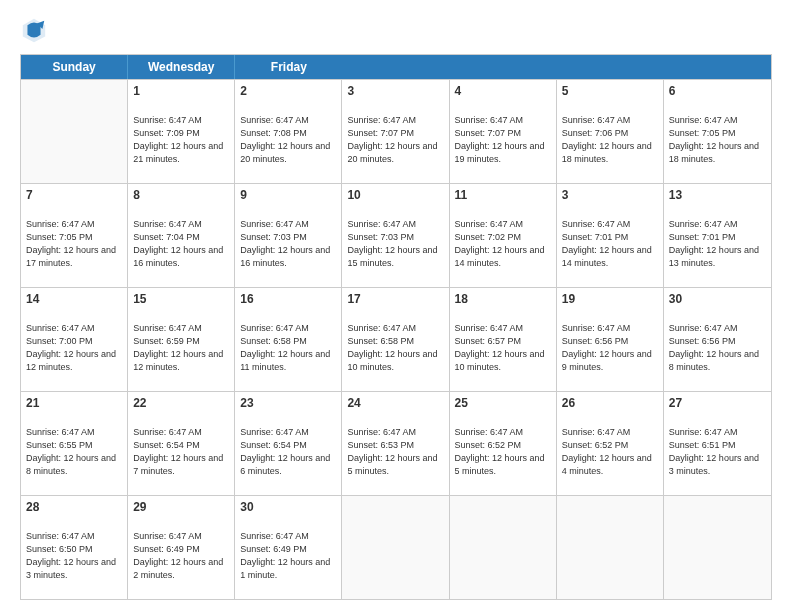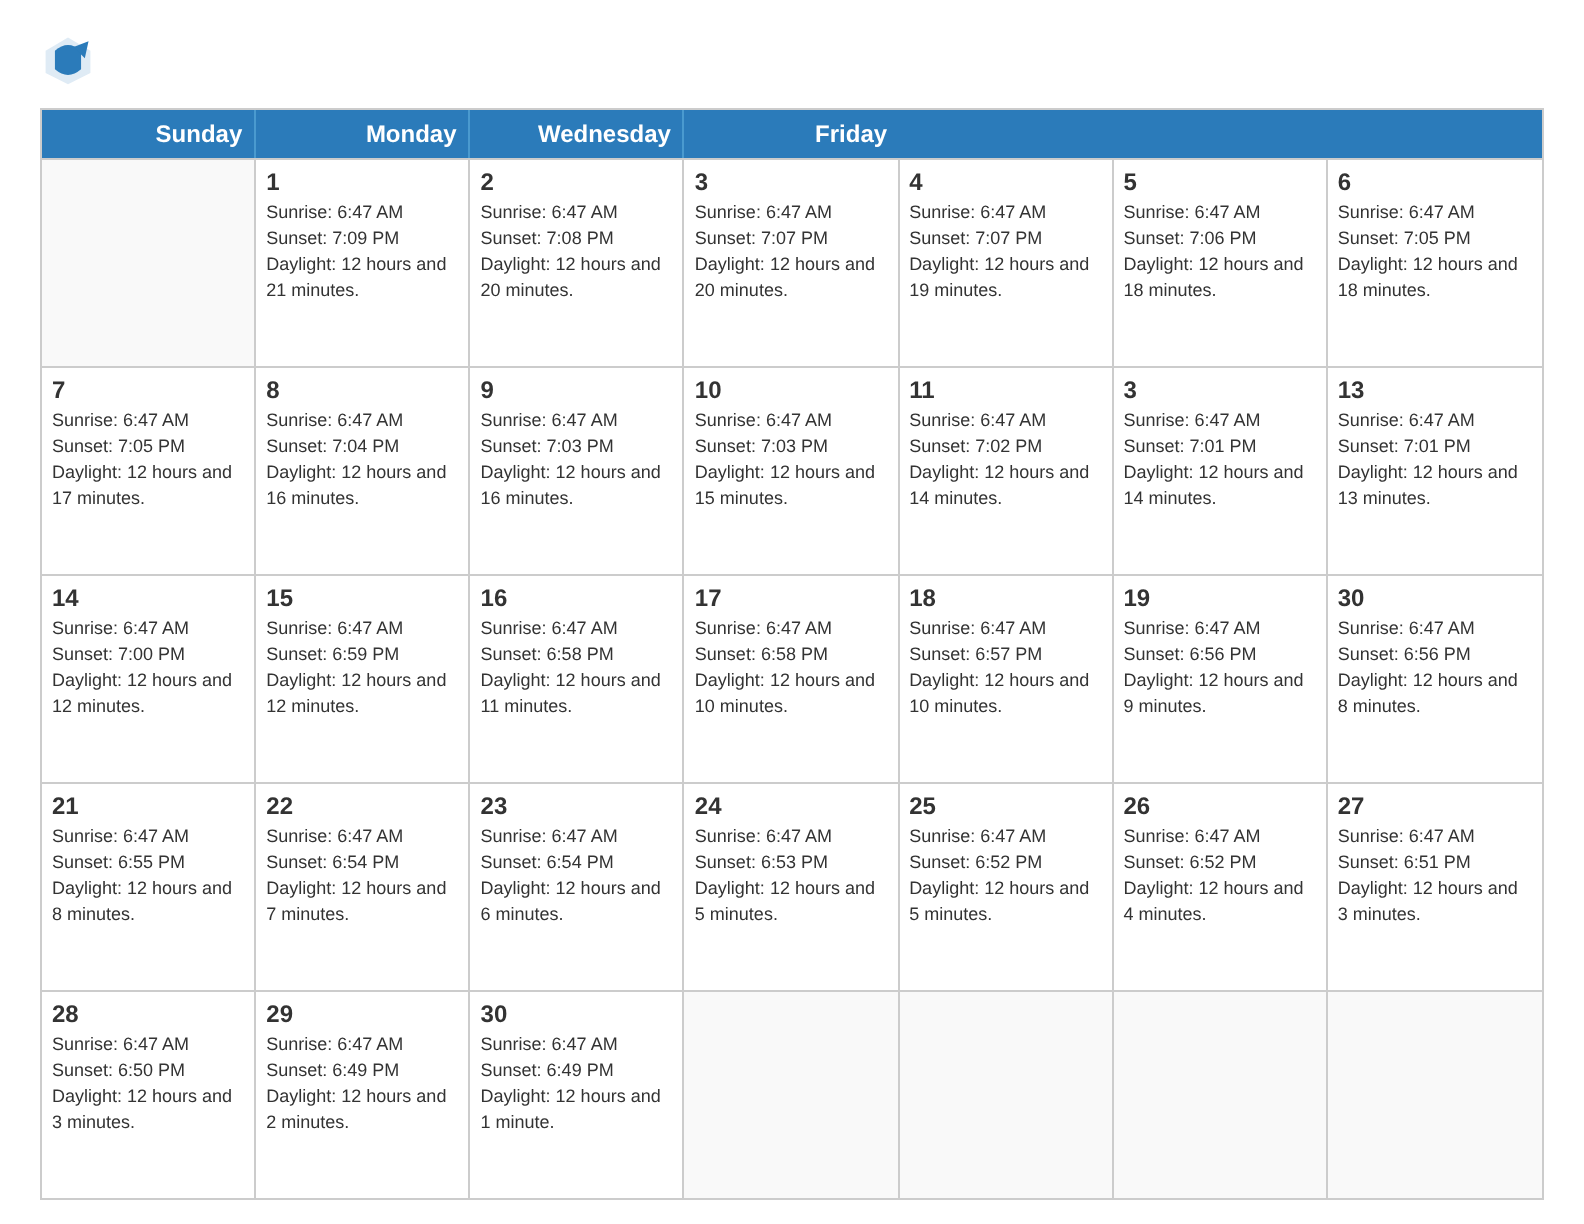--- a/index.html
+++ b/index.html
@@ -70,21 +70,21 @@
     .cal-header {
       display: grid;
       grid-template-columns: repeat(7, 1fr);
       background: #2b7bba;
     }
     .cal-header-cell {
       color: #fff;
       font-size: 12px;
       font-weight: bold;
       padding: 5px 6px;
-      text-align: right;
+      text-align: center;
       border-right: 1px solid #4a9acf;
     }
     .cal-header-cell:last-child { border-right: none; }
     .cal-body {
       display: flex;
       flex-direction: column;
       flex: 1;
     }
     .cal-row {
       display: grid;
@@ -106,20 +106,21 @@
     .day-num {
       font-size: 12px;
       font-weight: bold;
       color: #333;
       margin-bottom: 2px;
     }
     .cell-text {
       font-size: 9px;
       color: #333;
       line-height: 1.45;
+      margin-top: 14px;
     }
   </style>
 </head>
 <body>
 
 <div class="page">
   <div class="header">
     <div class="logo">
       <svg class="logo-icon" viewBox="0 0 30 30">
         <polygon points="15,3 27,10 27,22 15,28 3,22 3,10" fill="#2b7bba" opacity="0.15"></polygon>
@@ -133,21 +134,20 @@
     </div>
     <div class="title-block">
       <div class="month-title"></div>
       <div class="location"></div>
     </div>
   </div>
 
   <div class="calendar">
     <div class="cal-header" id="cal-header">
         <div class="cal-header-cell">Sunday</div>
-        <div class="cal-header-cell">Monday</div>
         <div class="cal-header-cell">Wednesday</div>
         <div class="cal-header-cell">Friday</div>
       </div>
     <div class="cal-body" id="cal-body">
         <div class="cal-row">
           <div class="cal-cell empty"></div>
           <div class="cal-cell">
             <div class="day-num">1</div>
             <div class="cell-text" style="white-space: pre-line;">Sunrise: 6:47 AM
 Sunset: 7:09 PM

